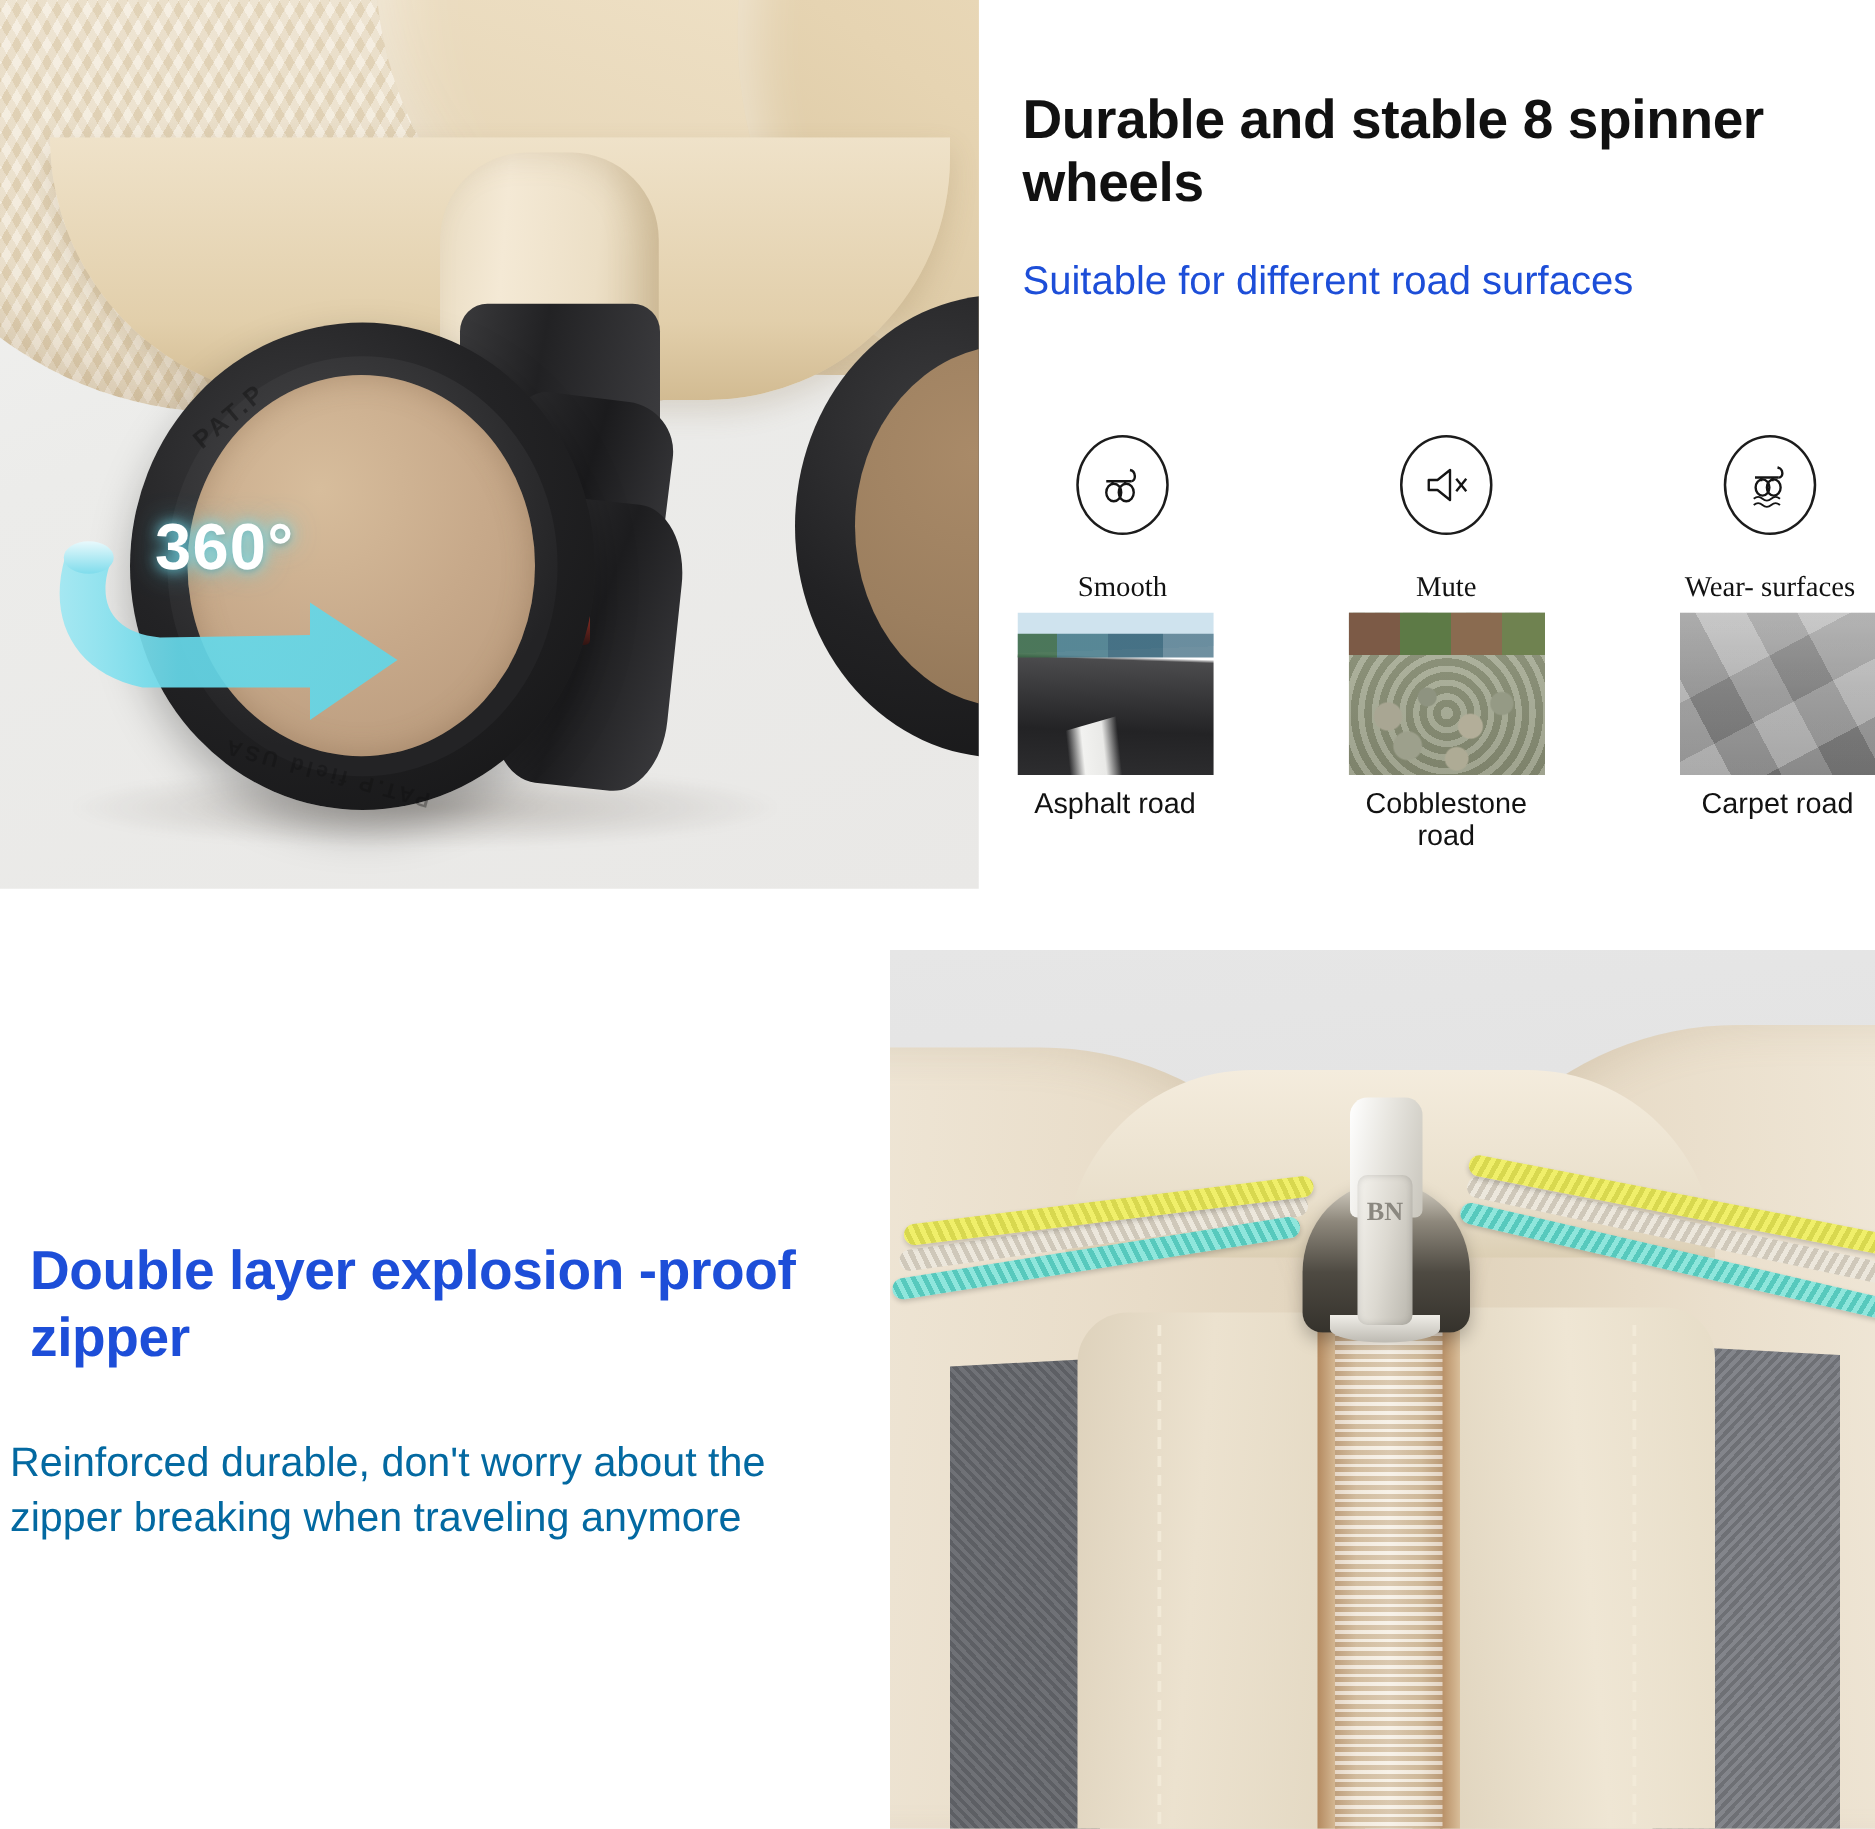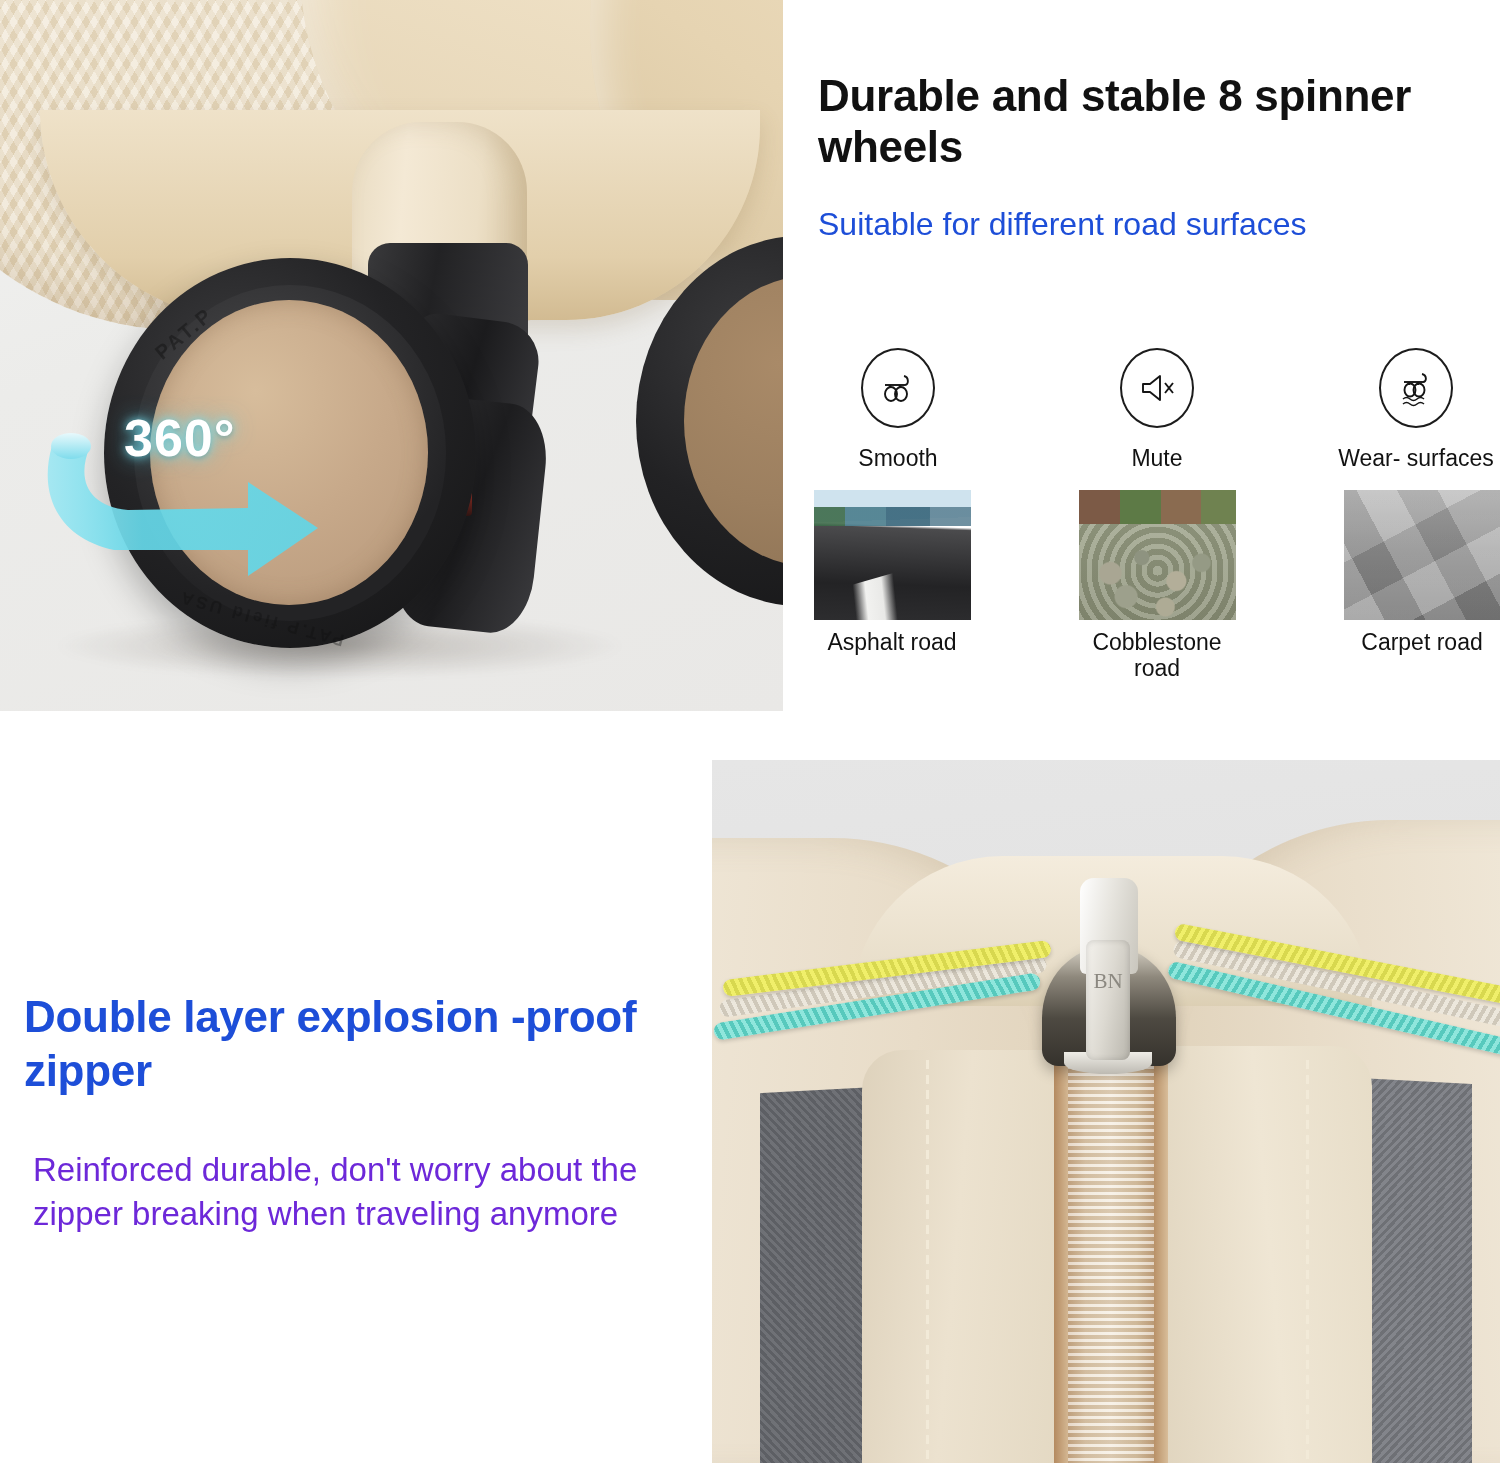--- a/index.html
+++ b/index.html
@@ -134,21 +134,21 @@
   }
   .feature-row {
     position:absolute; left:0px; top:348px; width:690px;
     display:flex; justify-content:space-between; align-items:flex-start;
   }
   .feature { width:172px; display:flex; flex-direction:column; align-items:center; }
   .f-icon {
     width:74px; height:80px; border:2px solid #1c1c1c; border-radius:50%;
     display:flex; align-items:center; justify-content:center;
   }
-  .f-label { margin-top:17px; font-size:23px; color:#121212; text-align:center; white-space:nowrap; }
+  .f-label { margin-top:29px; font-size:23px; color:#121212; text-align:center; white-space:nowrap;font-family:Liberation Serif, serif; }
 
   .road-row {
     position:absolute; left:0px; top:490px; width:690px;
     display:flex; justify-content:space-between;
   }
   .road { width:160px; display:flex; flex-direction:column; align-items:center; }
   .road-img { width:157px; height:130px; overflow:hidden; position:relative; }
   .road-cap { margin-top:10px; font-size:23px; color:#121212; text-align:center; line-height:1.12; }
 
   
@@ -210,22 +210,22 @@
       linear-gradient(-28deg, rgba(0,0,0,.14) 0 22%, rgba(255,255,255,.12) 22% 44%, rgba(0,0,0,.10) 44% 66%, rgba(255,255,255,.10) 66% 100%),
       linear-gradient(180deg,#b9b9b9 0%,#9e9e9e 50%,#8c8c8c 100%);
   }
 
   
   .zip-headline {
     position:absolute; left:24px; top:990px; width:660px;
     font-size:44px; line-height:1.22; font-weight:700; color:#1d4ed8; letter-spacing:-.3px;
   }
   .zip-sub {
-    position:absolute; left:33px; top:1148px; width:660px;
-    font-size:33px; line-height:1.33; color:#6d28d9;
+    position:absolute; left:8px; top:1148px; width:660px;
+    font-size:33px; line-height:1.33; color:#0369a1;
   }
 
   
   .zip-photo {
     position:absolute; left:712px; top:760px; width:788px; height:703px;
     background: linear-gradient(175deg,#e6e6e6 0%,#e2e2e2 38%,#dedede 100%);
     overflow:hidden;
   }
   .zp-shell-l {
     position:absolute; left:-40px; top:78px; width:420px; height:640px;
@@ -324,22 +324,22 @@
     background: linear-gradient(100deg,#ffffff 0%,#e8e6e0 45%,#c9c6bd 100%);
     border-radius: 14px 14px 6px 6px;
   }
   .slider-plate {
     position:absolute; left:374px; top:180px; width:44px; height:120px;
     background: linear-gradient(100deg,#f5f3ee 0%,#dcd9d1 50%,#b9b6ad 100%);
     border-radius: 8px;
     box-shadow: inset 0 0 6px rgba(0,0,0,.16);
   }
   .slider-brand {
-    position:absolute; left:374px; top:210px; width:44px;
-    text-align:center; font-size:21px; font-weight:400; color:#8b8880;
+    position:absolute; left:374px; top:198px; width:44px;
+    text-align:center; font-size:21px; font-weight:700; color:#8b8880;
     line-height:1.05; font-family:"Liberation Serif", serif;
   }
   .slider-wing {
     position:absolute; left:352px; top:292px; width:88px; height:22px;
     background: linear-gradient(180deg,#efedE7,#bdbab2);
     border-radius: 0 0 50% 50%;
   }
   .zp-top-shell {
     position:absolute; left:140px; top:96px; width:520px; height:150px;
     background: linear-gradient(180deg,#f4ecdd 0%,#e9dfcb 70%,#dccfb4 100%);

